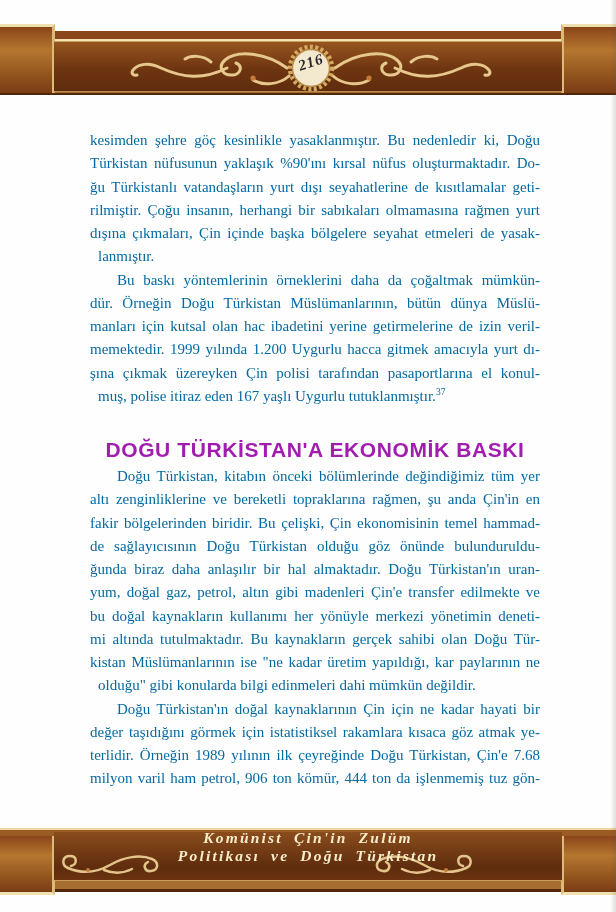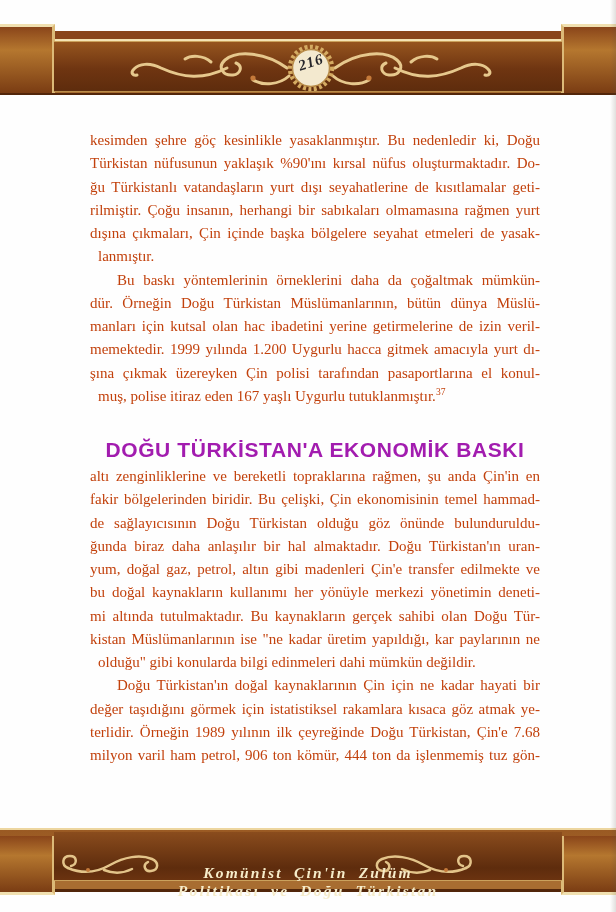--- a/index.html
+++ b/index.html
@@ -30,31 +30,31 @@
   .cap.bl{left:0;top:836px;height:56px;border-bottom:3px solid #f0e0b0;border-right:3px solid #dcba78;}
   .cap.br{right:0;top:836px;height:56px;border-bottom:3px solid #f0e0b0;border-left:3px solid #dcba78;}
 
   .top-ornament{position:absolute;left:126px;top:42px;}
   .page-num{position:absolute;left:281px;top:54px;width:60px;text-align:center;
         font-style:italic;font-weight:bold;font-size:15px;color:#26262b;
         transform:rotate(-18deg);letter-spacing:1px;}
 
   
   .textcol{position:absolute;left:90px;top:129px;width:450px;}
-  .line{font-size:15px;line-height:23.25px;color:#c2410c;
+  .line{font-size:15px;line-height:23.25px;color:#0369a1;
         text-align:justify;text-align-last:justify;}
   .line.last{text-align-last:left;margin-left:8px;}
   .line.ind{padding-left:27px;}
   .fn{font-size:9.5px;vertical-align:super;line-height:0;}
   .hd{margin:30px 0 3px 0;text-align:center;font-family:"Liberation Sans",sans-serif;
         font-weight:bold;font-size:21px;line-height:24px;letter-spacing:.6px;color:#a21caf;}
   .para.p4{}
 
   
-  .ft-text{position:absolute;left:0;right:0;top:864px;text-align:center;
+  .ft-text{position:absolute;left:0;right:0;top:829px;text-align:center;
         font-family:"Liberation Serif",serif;font-style:italic;font-weight:bold;
         font-size:15.5px;line-height:18px;color:#f6ecca;letter-spacing:2.2px;word-spacing:5px;}
   .fl{position:absolute;top:846px;}
   .fl.left{left:58px;}
   .fl.right{left:372px;transform:scaleX(-1);}
 </style>
 </head>
 <body>
 
 <div class="page">
@@ -106,20 +106,21 @@
       <div class="line">memektedir. 1999 yılında 1.200 Uygurlu hacca gitmek amacıyla yurt dı-</div>
       <div class="line">şına çıkmak üzereyken Çin polisi tarafından pasaportlarına el konul-</div>
       <div class="line last">
         <span>muş, polise itiraz eden 167 yaşlı Uygurlu tutuklanmıştır.</span><sup class="fn">37</sup>
       </div>
     </div>
 
     <div class="hd">DOĞU TÜRKİSTAN'A EKONOMİK BASKI</div>
 
     <div class="para">
+      <div class="line ind">Doğu Türkistan, kitabın önceki bölümlerinde değindiğimiz tüm yer</div>
       <div class="line">altı zenginliklerine ve bereketli topraklarına rağmen, şu anda Çin'in en</div>
       <div class="line">fakir bölgelerinden biridir. Bu çelişki, Çin ekonomisinin temel hammad-</div>
       <div class="line">de sağlayıcısının Doğu Türkistan olduğu göz önünde bulunduruldu-</div>
       <div class="line">ğunda biraz daha anlaşılır bir hal almaktadır. Doğu Türkistan'ın uran-</div>
       <div class="line">yum, doğal gaz, petrol, altın gibi madenleri Çin'e transfer edilmekte ve</div>
       <div class="line">bu doğal kaynakların kullanımı her yönüyle merkezi yönetimin deneti-</div>
       <div class="line">mi altında tutulmaktadır. Bu kaynakların gerçek sahibi olan Doğu Tür-</div>
       <div class="line">kistan Müslümanlarının ise "ne kadar üretim yapıldığı, kar paylarının ne</div>
       <div class="line last">olduğu" gibi konularda bilgi edinmeleri dahi mümkün değildir.</div>
     </div>

